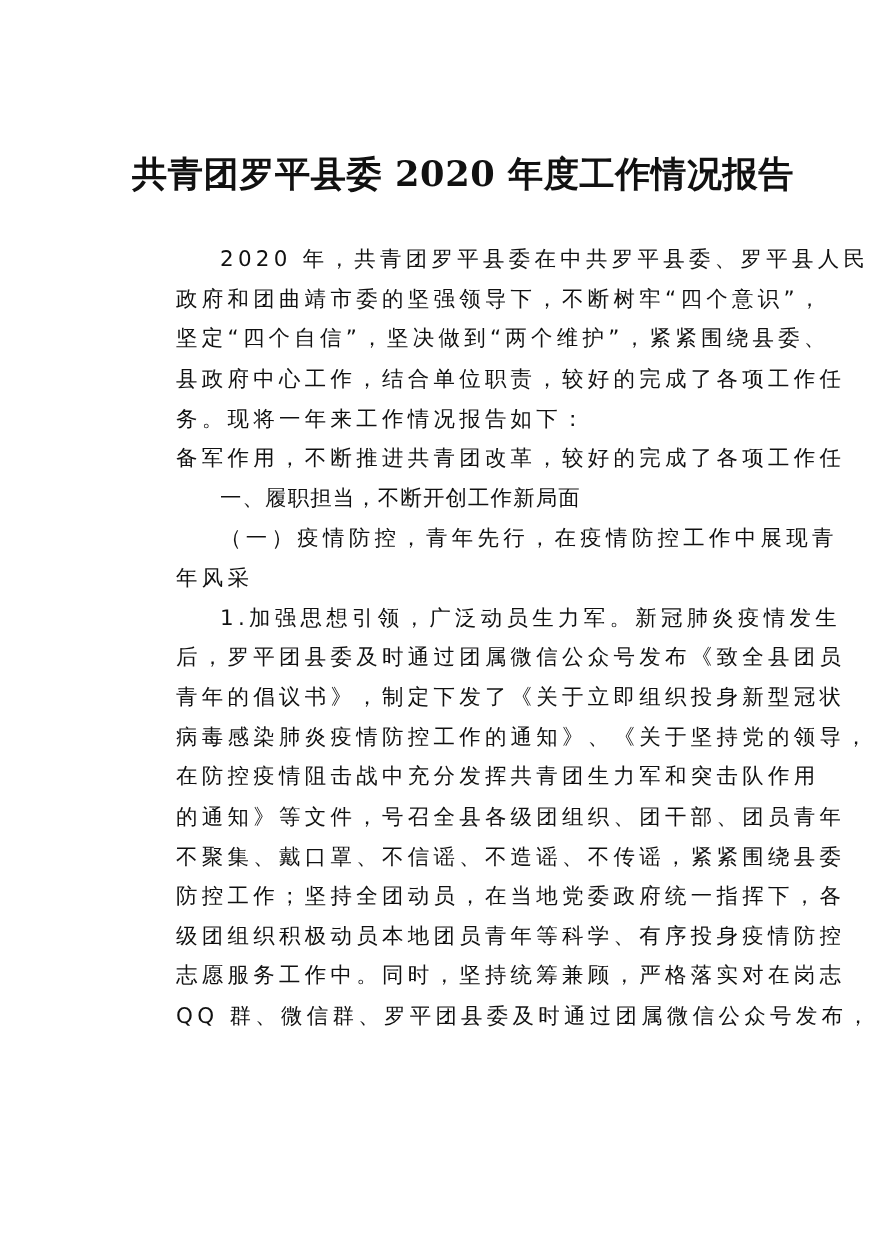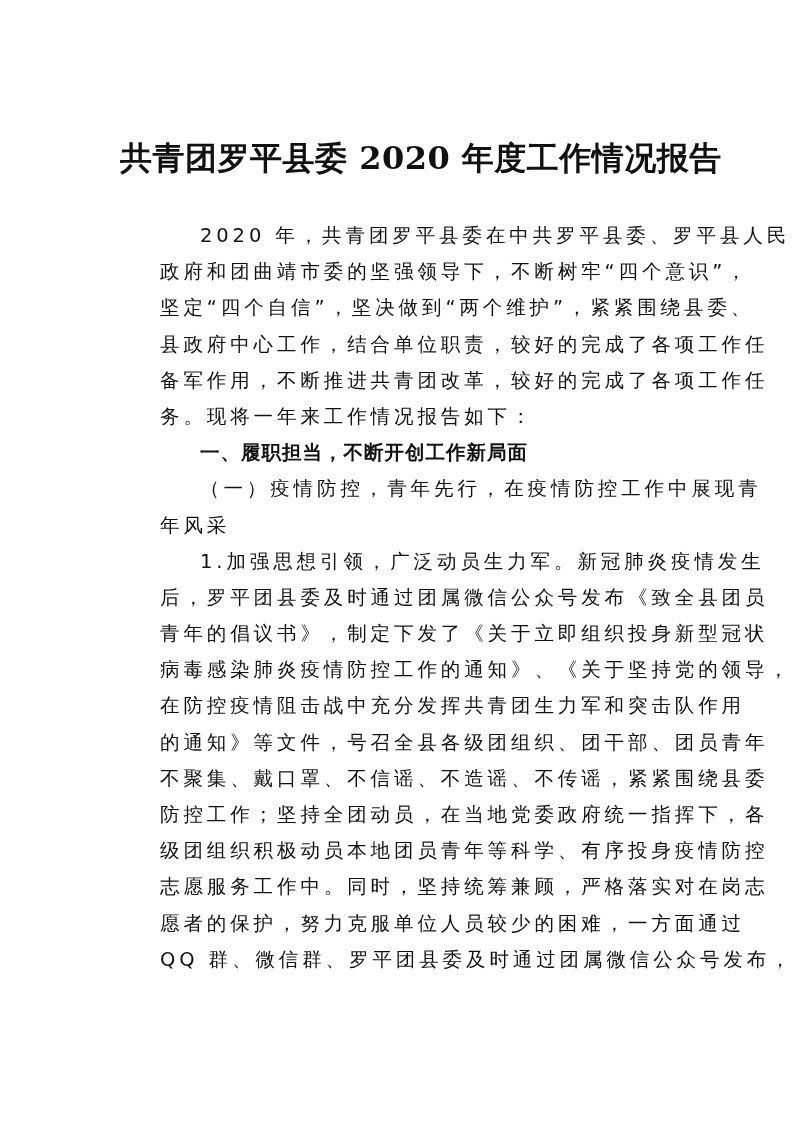--- a/index.html
+++ b/index.html
@@ -10,43 +10,42 @@
     font-family: "DejaVu Serif", "Liberation Serif", serif; font-weight: bold;
     font-size: 32px; letter-spacing: 0.5px; line-height: 40px; white-space: nowrap;
   }
   .body {
     position: absolute; top: 218px; left: 0; width: 554px;
     font-family: "DejaVu Sans", "Liberation Sans", sans-serif;
     font-size: 19.5px; line-height: 36.2px; letter-spacing: 3.9px;
   }
   .line { display: block; height: 36.2px; white-space: nowrap; overflow: visible; margin-left: 40px; }
   .indent { padding-left: 40px; }
-  .heading { font-weight: bold; letter-spacing: 1px; padding-left: 40px; }
+  .heading { font-weight: normal; letter-spacing: 1px; padding-left: 40px; }
 </style>
 </head>
 <body>
 
 <div class="page">
   <div class="title">共青团罗平县委 2020 年度工作情况报告</div>
   <div class="body">
     <span class="line indent">2020 年，共青团罗平县委在中共罗平县委、罗平县人民</span>
     <span class="line">政府和团曲靖市委的坚强领导下，不断树牢“四个意识”，</span>
     <span class="line">坚定“四个自信”，坚决做到“两个维护”，紧紧围绕县委、</span>
     <span class="line">县政府中心工作，结合单位职责，较好的完成了各项工作任</span>
+    <span class="line">务。现将一年来工作情况报告如下：</span>
     <span class="line">备军作用，不断推进共青团改革，较好的完成了各项工作任</span>
-    <span class="line">务。现将一年来工作情况报告如下：</span>
     <span class="line heading">一、履职担当，不断开创工作新局面</span>
     <span class="line indent">（一）疫情防控，青年先行，在疫情防控工作中展现青</span>
     <span class="line">年风采</span>
     <span class="line indent">1.加强思想引领，广泛动员生力军。新冠肺炎疫情发生</span>
     <span class="line">后，罗平团县委及时通过团属微信公众号发布《致全县团员</span>
     <span class="line">青年的倡议书》，制定下发了《关于立即组织投身新型冠状</span>
     <span class="line">病毒感染肺炎疫情防控工作的通知》、《关于坚持党的领导，</span>
     <span class="line">在防控疫情阻击战中充分发挥共青团生力军和突击队作用</span>
     <span class="line">的通知》等文件，号召全县各级团组织、团干部、团员青年</span>
     <span class="line">不聚集、戴口罩、不信谣、不造谣、不传谣，紧紧围绕县委</span>
     <span class="line">防控工作；坚持全团动员，在当地党委政府统一指挥下，各</span>
     <span class="line">级团组织积极动员本地团员青年等科学、有序投身疫情防控</span>
     <span class="line">志愿服务工作中。同时，坚持统筹兼顾，严格落实对在岗志</span>
-    <span class="line">愿者的保护，努力克服单位人员较少的困难，一方面通过</span>
     <span class="line">QQ 群、微信群、罗平团县委及时通过团属微信公众号发布，</span>
   </div>
 </div>
 
 </body></html>

